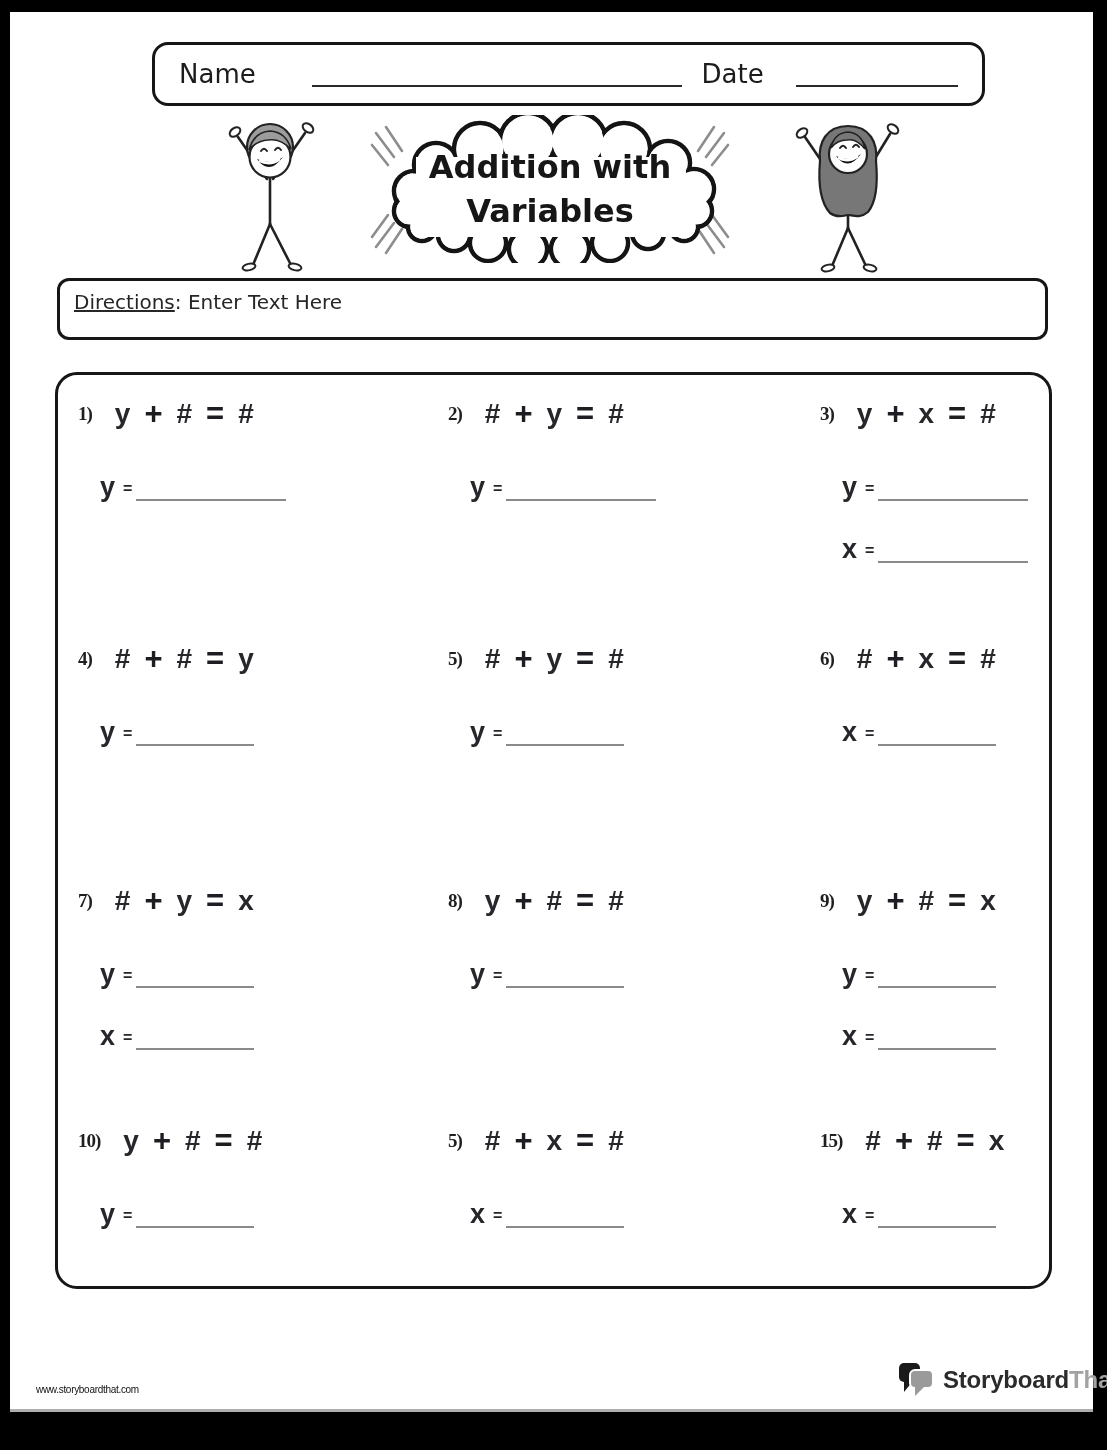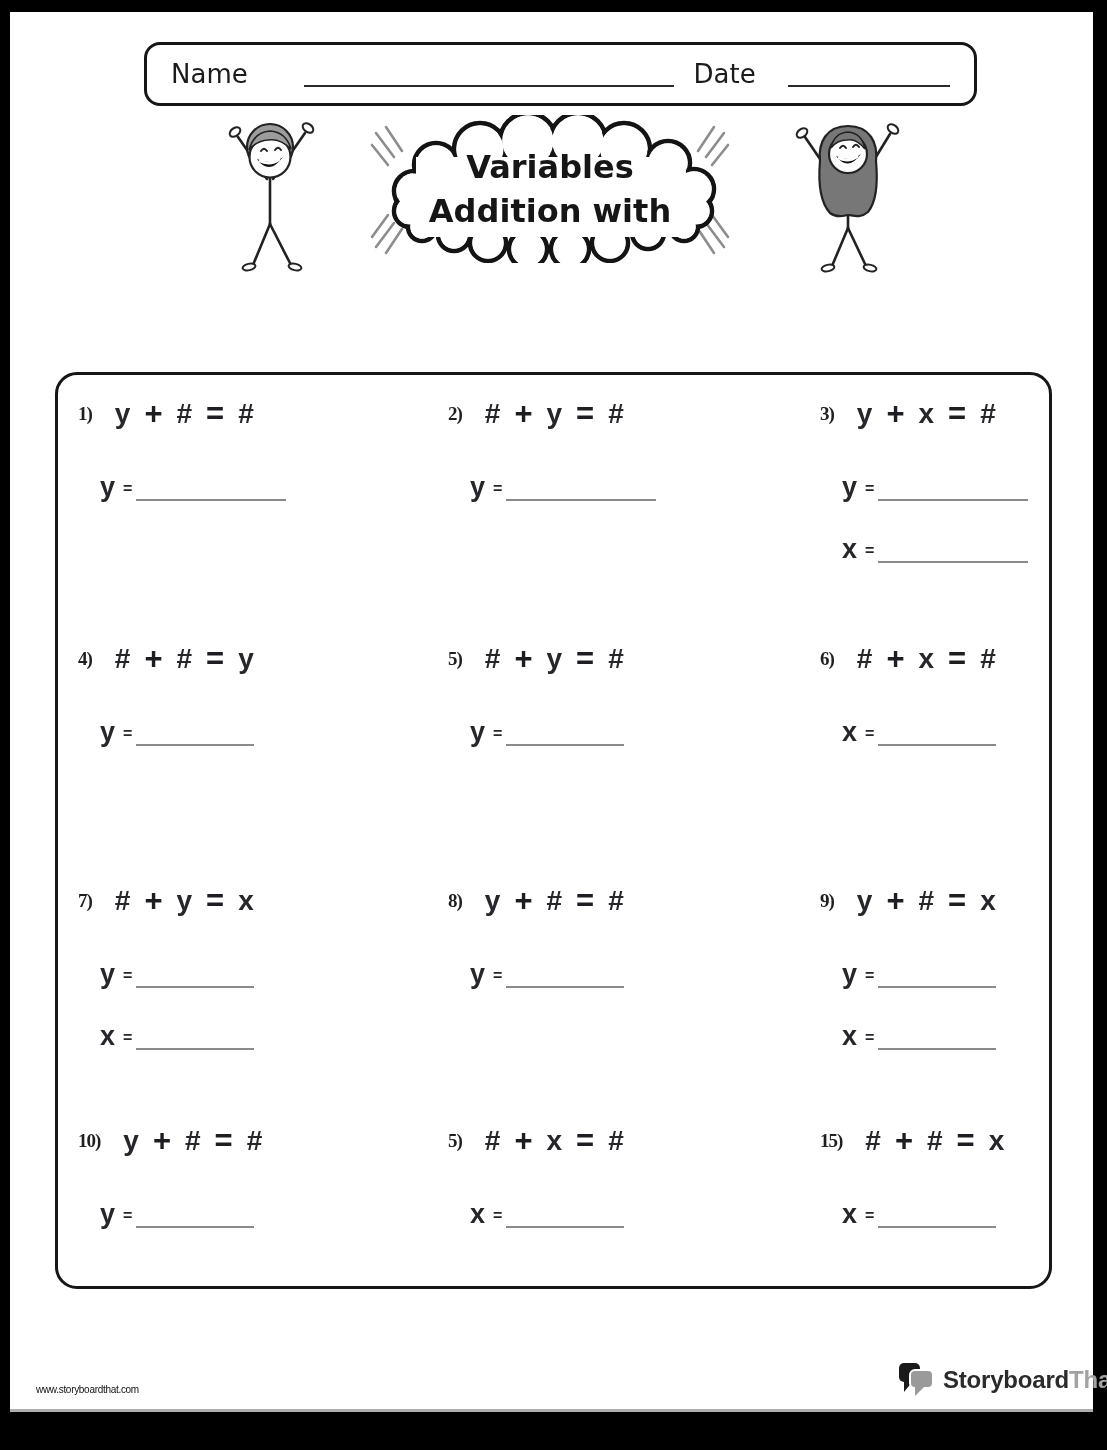--- a/index.html
+++ b/index.html
@@ -4,21 +4,21 @@
 <style>
   * { margin:0; padding:0; box-sizing:border-box; }
   html,body { width:1107px; height:1450px; }
   body { background:#000; font-family:"DejaVu Sans", sans-serif; color:#1b1b1b; position:relative; }
   .page {
     position:absolute; left:10px; top:12px; width:1083px; height:1400px;
     background:#fff; border-bottom:3px solid #adadad;
   }
   
   .name-date-box {
-    position:absolute; left:134px; top:30px; width:833px; height:64px;
+    position:absolute; left:142px; top:30px; width:833px; height:64px;
     border:3px solid #161616; border-radius:16px;
     display:flex; align-items:center; padding:0 24px;
   }
   .nd-label { font-size:26px; color:#1c1c1c; }
   .nd-line { display:inline-block; border-bottom:2px solid #2a2a2a; height:26px; }
   .name-line { width:392px; margin-left:56px; }
   .date-label { margin-left:20px; }
   .date-line { width:172px; margin-left:32px; }
   
   .char-svg { position:absolute; }
@@ -154,22 +154,22 @@
         <circle cx="86" cy="120" r="13.5"></circle>
           <circle cx="120" cy="128" r="15.5"></circle>
           <circle cx="160" cy="134" r="16.5"></circle>
         <circle cx="202" cy="134" r="16.5"></circle>
           <circle cx="242" cy="128" r="15.5"></circle>
           <circle cx="280" cy="118" r="13.5"></circle>
         <rect x="48" y="42" width="270" height="80"></rect>
       </g>
     </svg>
     <div class="cloud-title">
+      <span>Addition with</span>
       <span>Variables</span>
-      <span>Addition with</span>
     </div>
   </div>
 
   <svg class="char-svg char-right" width="118" height="158" viewBox="0 0 118 158">
     <g stroke="#222" stroke-width="2.6" fill="none" stroke-linecap="round">
       <path d="M44,62 L16,21"></path>
         <path d="M74,62 L101,18"></path>
       <path d="M59,98 L59,112"></path>
       <path d="M59,112 L43,150"></path>
         <path d="M59,112 L77,150"></path>
@@ -180,20 +180,23 @@
     <ellipse cx="81" cy="152" rx="6.5" ry="3.2" fill="#fff" stroke="#222" stroke-width="2" transform="rotate(12 81 152)"></ellipse>
     <path d="M59,10 C37,10 29,27 31,45 C29,68 31,86 41,97 C49,103 56,99 59,99 C63,99 71,103 79,96 C88,85 89,67 87,45 C89,27 81,10 59,10 Z" fill="#777" stroke="#222" stroke-width="2.2"></path>
     <circle cx="59" cy="38" r="19" fill="#fff" stroke="#222" stroke-width="2.2"></circle>
     <path d="M42,32 Q45,17 59,16 Q73,17 76,33 Q67,22 58,24 Q48,24 42,32 Z" fill="#777" stroke="#222" stroke-width="1.6"></path>
     <path d="M51,32 q3,-4.5 6,0" stroke="#222" stroke-width="2" fill="none" stroke-linecap="round"></path>
     <path d="M64,31 q3,-4.5 6,0" stroke="#222" stroke-width="2" fill="none" stroke-linecap="round"></path>
     <path d="M47,40 Q59,56 72,38 Q61,47 47,40 Z" fill="#111"></path>
     <path d="M49,41.5 Q59,47 69,40" stroke="#fff" stroke-width="3" fill="none"></path>
   </svg>
 
+  <div class="directions-box">
+    <span class="directions-label">Directions</span><span>: </span><span>Enter Text Here</span>
+  </div>
 
   <div class="problems-box">
       <div class="problem-cell row-1">
         <div class="equation">
           <span class="p-num">1)</span>
           <span class="var">y</span>
           <span class="op">+</span>
           <span class="var">#</span>
           <span class="op">=</span>
           <span class="var">#</span>

